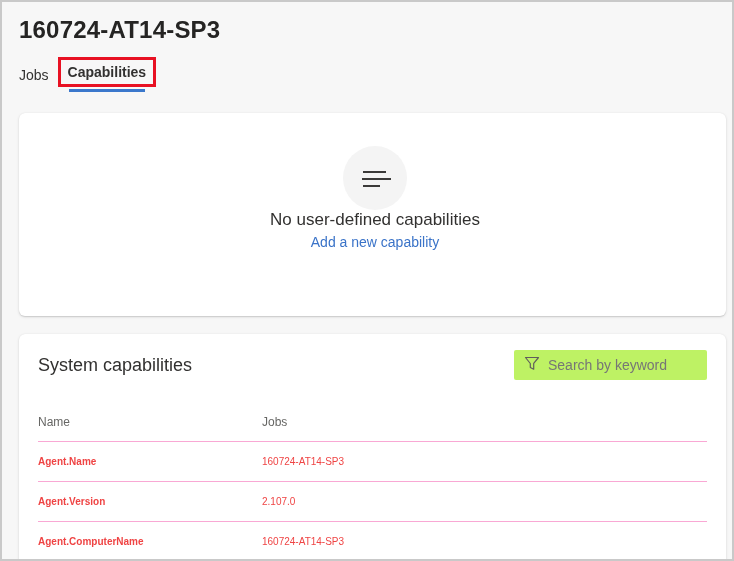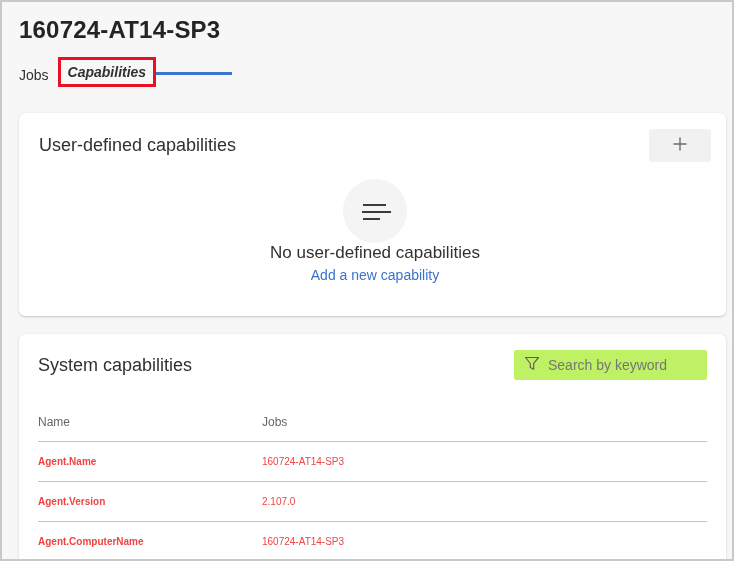--- a/index.html
+++ b/index.html
@@ -30,21 +30,21 @@
     margin: 13px 0 0 17px;
     height: 41px;
   }
   .tab {
     font-size: 14px;
     color: #323130;
     cursor: pointer;
     white-space: nowrap;
   }
   .tab-jobs { margin-top: 10px; margin-right: 9px; }
-  .cap-wrap { display: flex; flex-direction: row; align-items: center; font-style: italic; }
+  .cap-wrap { display: flex; flex-direction: column; align-items: center; }
   .red-box {
     border: 3px solid #e81123;
     padding: 4px 7px;
     background: transparent;
   }
   .tab-selected { font-weight: 700; }
   .tab-underline {
     width: 76px;
     height: 3px;
     margin-top: 2px;
@@ -155,30 +155,20 @@
     <div class="tab tab-jobs">Jobs</div>
     <div class="cap-wrap">
       <div class="red-box">
         <div class="tab tab-selected">Capabilities</div>
       </div>
       <div class="tab-underline"></div>
     </div>
   </nav>
 
   <section class="card card-1">
-    <div class="card-head">
-      <h2 class="card-title">User-defined capabilities</h2>
-      <button class="add-btn">
-        <span>
-          <svg width="20" height="20" viewBox="0 0 20 20">
-            <path d="M10 3.5v13M3.5 10h13" stroke="#6e6e6e" stroke-width="1.4" fill="none"></path>
-          </svg>
-        </span>
-      </button>
-    </div>
     <div class="empty">
       <div class="empty-circle">
         <svg width="64" height="64" viewBox="0 0 64 64">
           <line x1="20" y1="26" x2="43" y2="26" stroke="#3b3a39" stroke-width="2"></line>
           <line x1="19" y1="33" x2="48" y2="33" stroke="#3b3a39" stroke-width="2"></line>
           <line x1="20" y1="40" x2="37" y2="40" stroke="#3b3a39" stroke-width="2"></line>
         </svg>
       </div>
       <div class="empty-msg">No user-defined capabilities</div>
       <a class="empty-link">Add a new capability</a>

